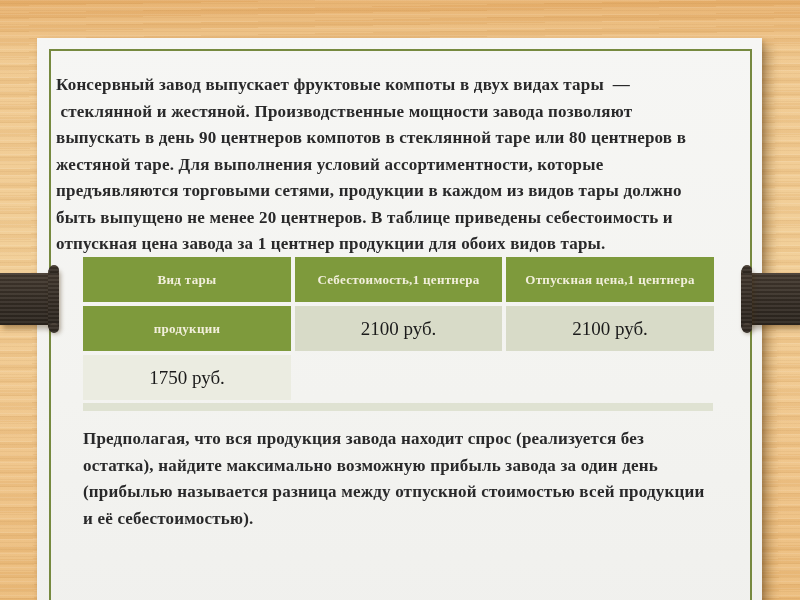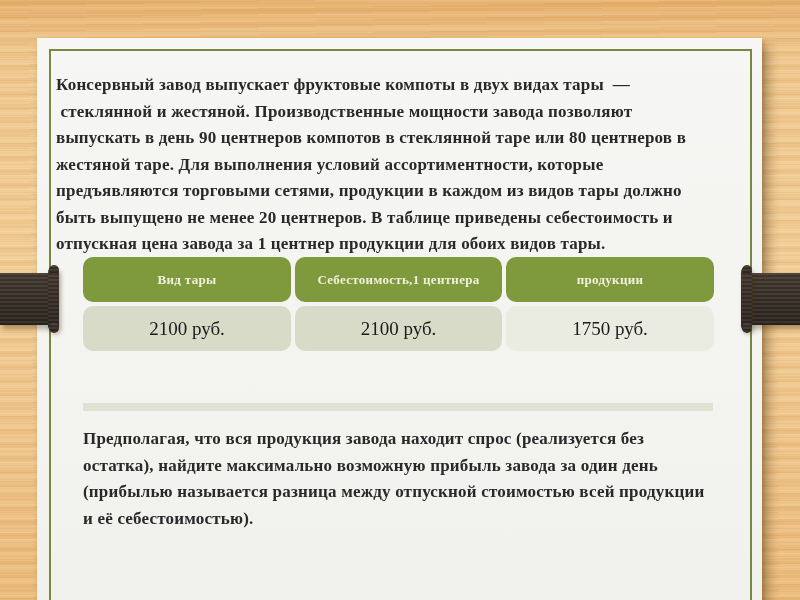--- a/index.html
+++ b/index.html
@@ -25,21 +25,21 @@
     font-weight:bold; font-size:17px; line-height:26.5px;
     letter-spacing:0.2px;
   }
   .para-1{ left:19px; top:34px; }
   .para-2{ left:46px; top:388px; }
   .ptable{
     position:absolute; left:46px; top:219px;
     display:grid; grid-template-columns:208px 207px 208px;
     grid-auto-rows:45px; gap:4px;
   }
-  .cell{ display:flex; align-items:center; justify-content:center; text-align:left;border-radius:10px; }
+  .cell{ display:flex; align-items:center; justify-content:center; text-align:left; }
   .cell-green{
     background:#7e9a3c; color:#f2efdc; font-weight:bold; font-size:13px;
     letter-spacing:0.3px;
   }
   .cell-val{ font-size:19px; color:#1b1b1b; }
   .row1{ background:#d8dbc8; }
   .row2{ background:#ebece1; }
   .table-shadow{
     position:absolute; left:46px; top:365px; width:630px; height:8px;
     background:#dfe2d2;
@@ -87,20 +87,21 @@
  стеклянной и жестяной. Производственные мощности завода позволяют
 выпускать в день 90 центнеров компотов в стеклянной таре или 80 центнеров в
 жестяной таре. Для выполнения условий ассортиментности, которые
 предъявляются торговыми сетями, продукции в каждом из видов тары должно
 быть выпущено не менее 20 центнеров. В таблице приведены себестоимость и
 отпускная цена завода за 1 центнер продукции для обоих видов тары.</div>
 
     <div class="ptable">
       <div class="cell cell-green">Вид тары</div>
       <div class="cell cell-green">Себестоимость,1 центнера</div>
+      <div class="cell cell-green">Отпускная цена,1 центнера</div>
 
       <div class="cell cell-green">продукции</div>
       <div class="cell cell-val row1">2100 руб.</div>
       <div class="cell cell-val row1">2100 руб.</div>
 
       <div class="cell cell-val row2">1750 руб.</div>
     </div>
     <div class="table-shadow"></div>
 
     <div class="para para-2">Предполагая, что вся продукция завода находит спрос (реализуется без

